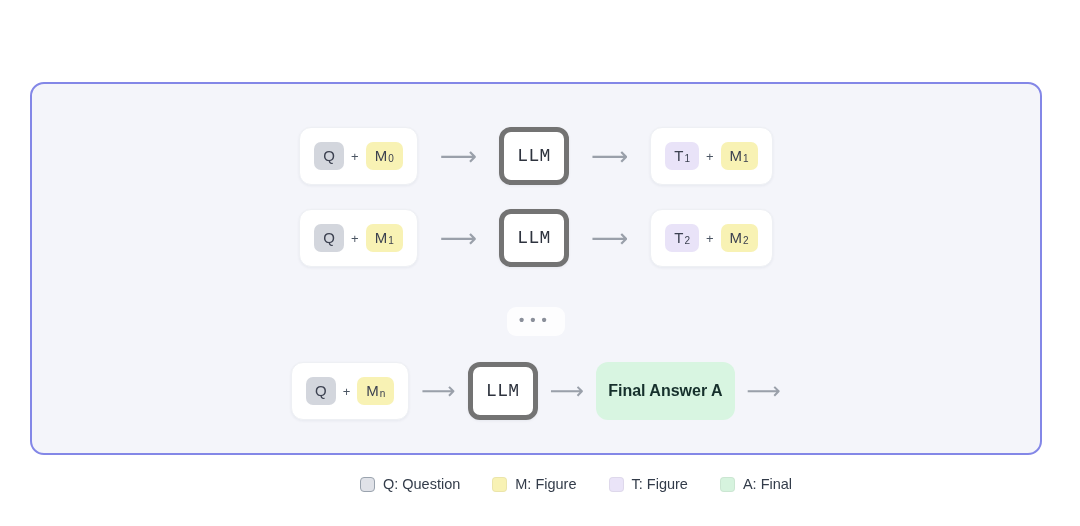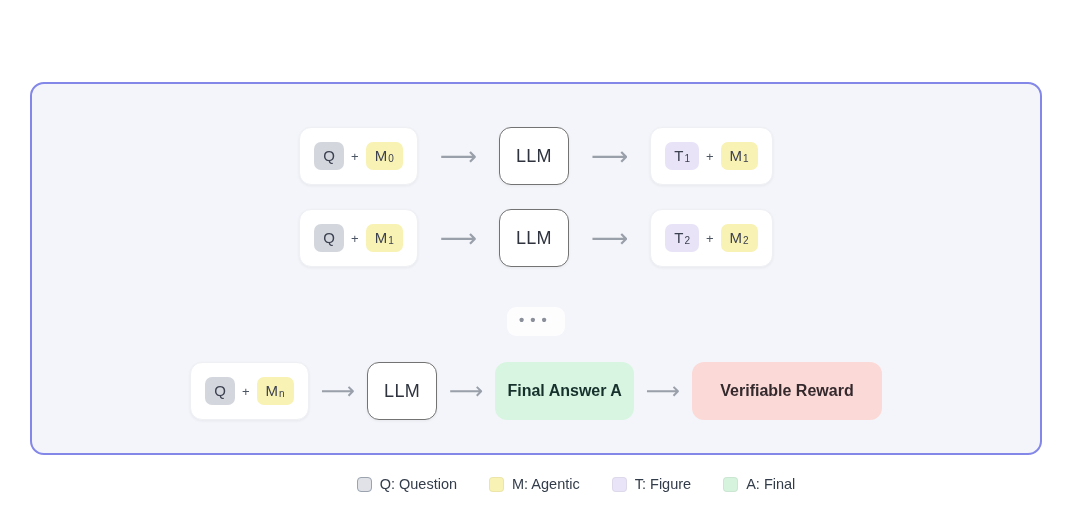--- a/index.html
+++ b/index.html
@@ -60,28 +60,29 @@
     line-height: 1.3;
   }
   .badge sub { font-size: 10px; margin-left: 1px; transform: translateY(2px); }
   .badge-q { background: #d3d6dd; }
   .badge-m { background: #f8f2b4; }
   .badge-t { background: #e9e3f8; }
   .plus { font-size: 13px; color: #4b5563; font-weight: 500; }
 
   .llm-card {
     background: #ffffff;
-    border: 1px solid #737373;
+    border: 5px solid #737373;
     border-radius: 12px;
     box-shadow: 0 1px 3px rgba(25,35,70,.06);
     width: 70px; height: 58px;
     display: flex; align-items: center; justify-content: center;
     font-size: 18px;
     color: #2e333e;
     letter-spacing: .3px;
+    font-family: Liberation Mono, monospace;
   }
 
   .arrow {
     font-family: "DejaVu Sans", sans-serif;
     color: #9aa0aa;
     font-size: 26px;
     line-height: 1;
     user-select: none;
   }
   .flow-row.final .arrow { font-size: 24px; }
@@ -214,33 +215,32 @@
         <span class="badge badge-m">
             <span>M</span>
             <sub>n</sub>
           </span>
       </div>
       <span class="arrow">⟶</span>
       <div class="llm-card">LLM</div>
       <span class="arrow">⟶</span>
       <div class="answer-box">Final Answer A</div>
       <span class="arrow">⟶</span>
-      <div class="reward-box">Verifiable Reward</div>
     </div>
 
   </div>
 
   <div class="legend">
     <div class="legend-item">
       <span class="swatch sw-q"></span>
       <span class="legend-label">Q: Question</span>
     </div>
     <div class="legend-item">
       <span class="swatch sw-m"></span>
-      <span class="legend-label">M: Agentic</span>
+      <span class="legend-label">M: Figure</span>
     </div>
     <div class="legend-item">
       <span class="swatch sw-t"></span>
       <span class="legend-label">T: Figure</span>
     </div>
     <div class="legend-item">
       <span class="swatch sw-a"></span>
       <span class="legend-label">A: Final</span>
     </div>
   </div>

